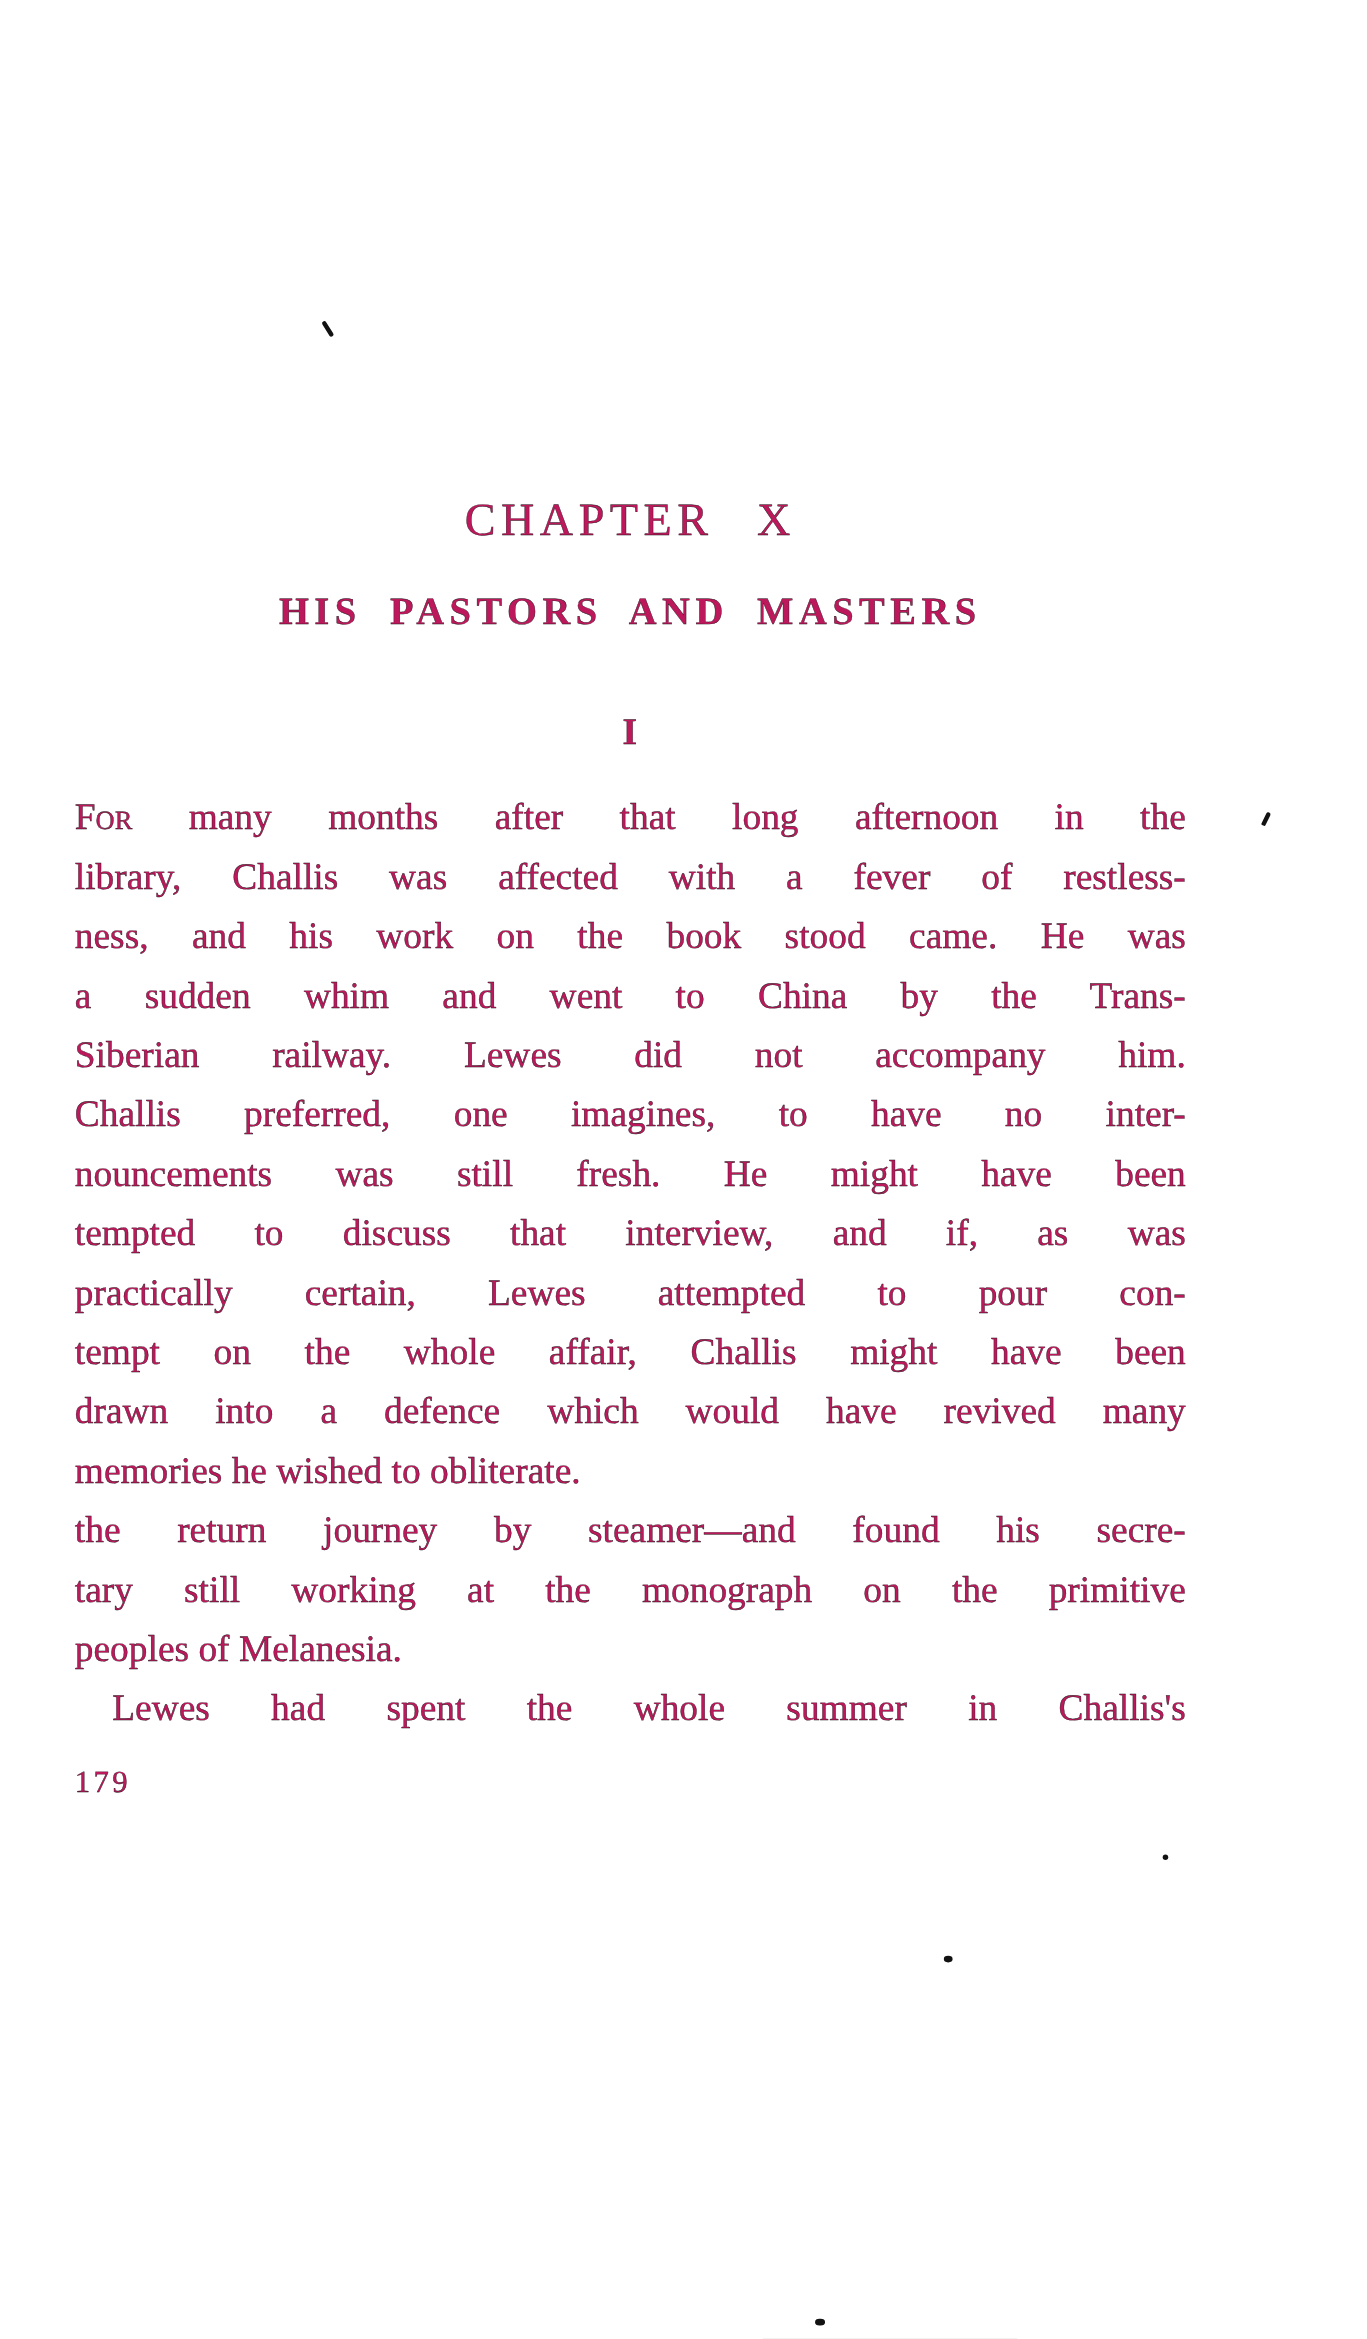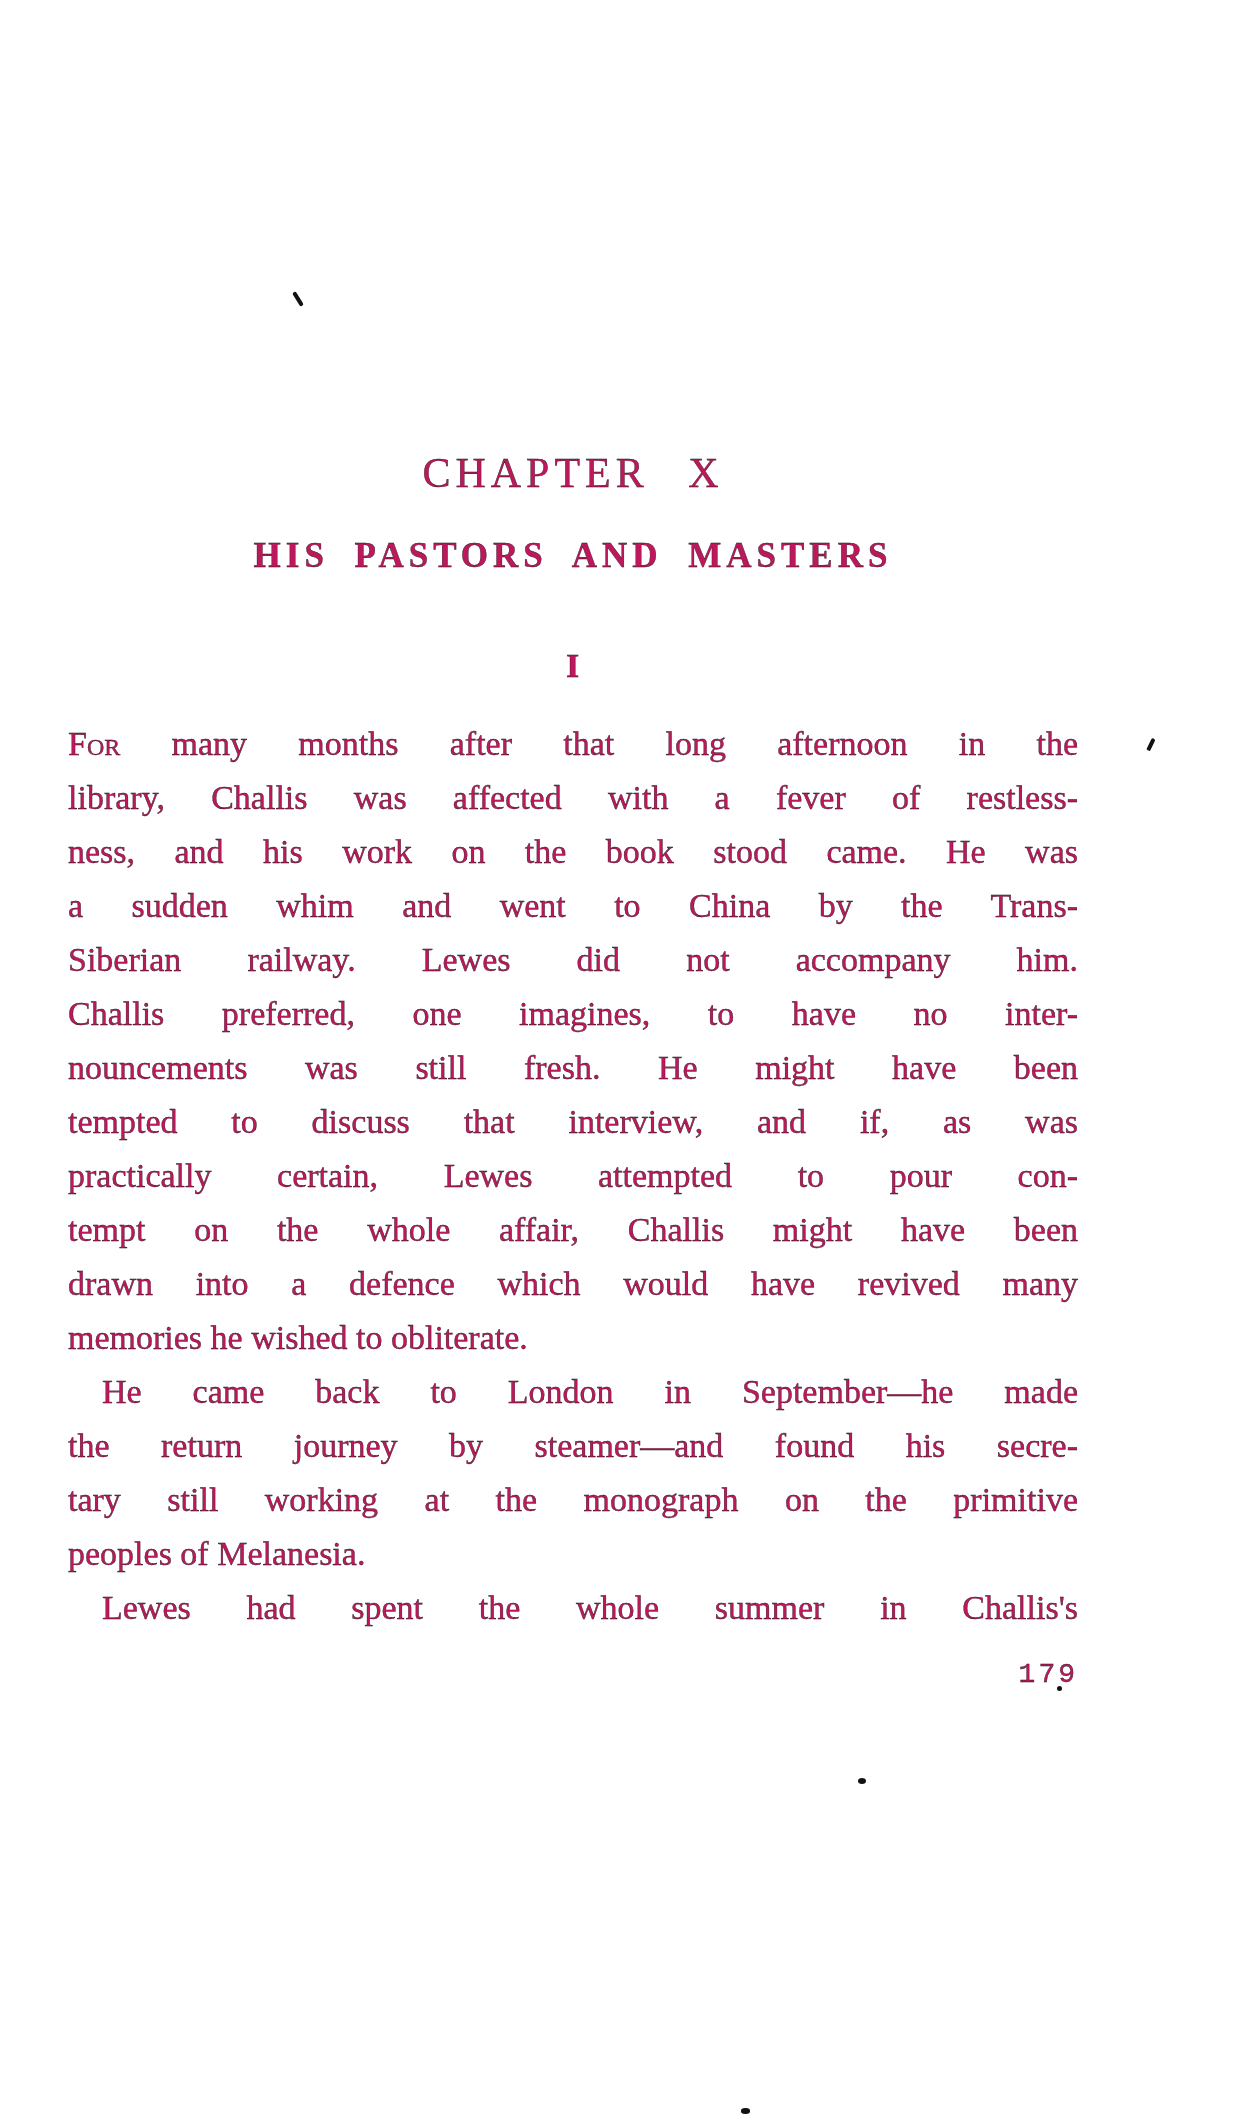--- a/index.html
+++ b/index.html
@@ -60,23 +60,22 @@
     text-align-last: left;
   }
   .bline.indent {
     padding-left: 34px;
   }
   .sc { font-variant: small-caps; }
   .folio {
     margin-top: 26px;
     font-size: 28px;
     line-height: 1;
-    text-align: right;
+    text-align: left;
     letter-spacing: 3px;
-    font-family: Liberation Mono, monospace;
   }
   
   .ink { position: absolute; background: #121212; }
   .ink-grave   { left: 296px; top: 291px;  width: 4px; height: 16px; border-radius: 2px; transform: rotate(-32deg); }
   .ink-comma   { left: 1149px; top: 738px; width: 4px; height: 13px; border-radius: 2px 2px 1px 1px; transform: rotate(26deg); }
   .ink-dot-a   { left: 1057px; top: 1686px; width: 5px; height: 5px; border-radius: 50%; }
   .ink-dot-b   { left: 858px;  top: 1778px; width: 8px; height: 6px; border-radius: 50%; }
   .ink-dot-c   { left: 741px;  top: 2108px; width: 9px; height: 6px; border-radius: 45%; }
 </style>
 </head>
@@ -104,21 +103,20 @@
       <div class="bline">ness, and his work on the book stood came.  He was</div>
       <div class="bline">a sudden whim and went to China by the Trans-</div>
       <div class="bline">Siberian railway.  Lewes did not accompany him.</div>
       <div class="bline">Challis preferred, one imagines, to have no inter-</div>
       <div class="bline">nouncements was still fresh.  He might have been</div>
       <div class="bline">tempted to discuss that interview, and if, as was</div>
       <div class="bline">practically certain, Lewes attempted to pour con-</div>
       <div class="bline">tempt on the whole affair, Challis might have been</div>
       <div class="bline">drawn into a defence which would have revived many</div>
       <div class="bline pend">memories he wished to obliterate.</div>
-      <div class="bline indent">He came back to London in September—he made</div>
       <div class="bline">the return journey by steamer—and found his secre-</div>
       <div class="bline">tary still working at the monograph on the primitive</div>
       <div class="bline pend">peoples of Melanesia.</div>
       <div class="bline indent">Lewes had spent the whole summer in Challis's</div>
     </div>
 
     <div class="folio">179</div>
 
   </div>
 </div>

